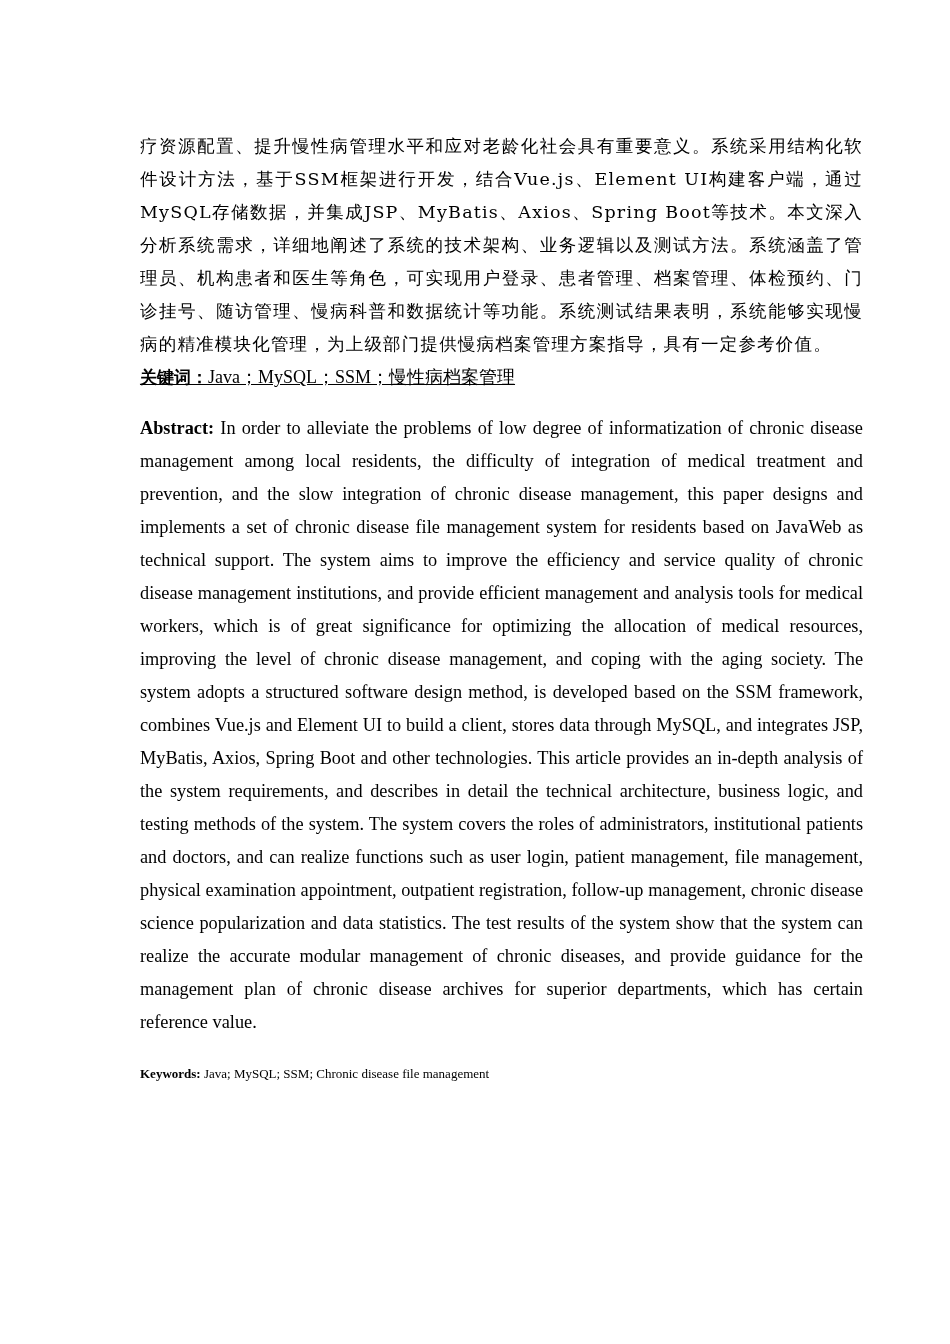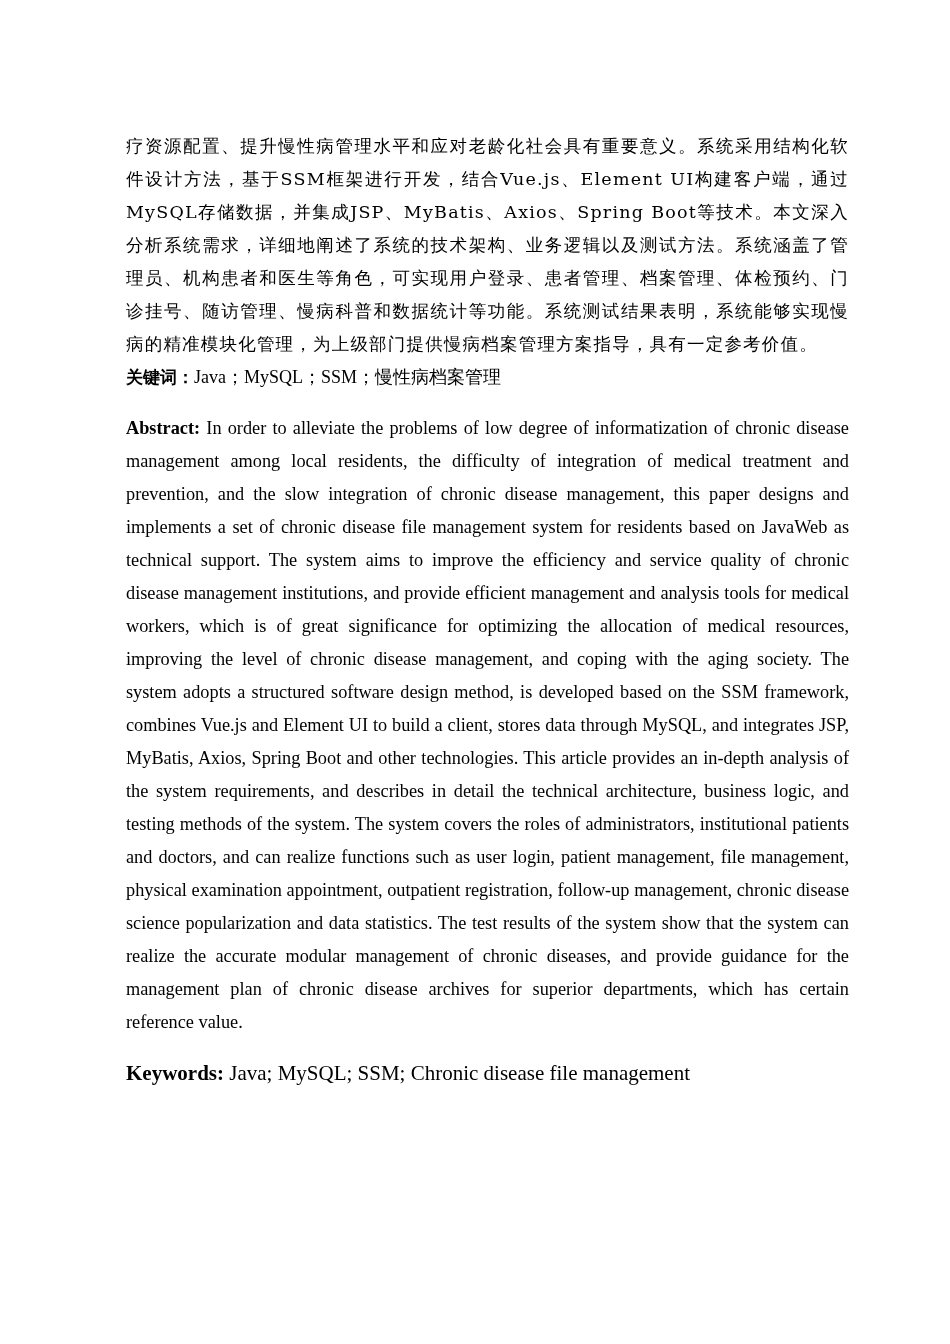--- a/index.html
+++ b/index.html
@@ -1,24 +1,24 @@
 <!DOCTYPE html>
 <html><head>
 <meta charset="utf-8">
 <style>
   html, body { margin:0; padding:0; background:#ffffff; }
   body { width:950px; height:1344px; position:relative; overflow:hidden; color:#000;
          font-family:"Liberation Serif","DejaVu Serif",serif; }
-  .page { position:absolute; left:126px; top:130px; width:723px; }
+  .page { position:absolute; left:140px; top:130px; width:723px; }
   .zh { font-size:17.5px; line-height:33px; text-align:justify; letter-spacing:1.2px;
         font-family:"DejaVu Serif","Liberation Serif",serif; }
-  .kw-zh { font-size:18px; line-height:33px; margin-top:0; }
+  .kw-zh { font-size:18px; line-height:33px; margin-top:0;text-decoration:underline; }
   .kw-zh b { font-family:"DejaVu Serif",serif; font-size:17px; }
   .abs { margin-top:18px; font-size:18.3px; line-height:33px; text-align:justify; }
-  .kw-en { font-size:21px; line-height:33px; }
+  .kw-en { font-size:13px; line-height:33px; }
 </style>
 </head>
 <body>
 
 <div class="page">
   <p class="zh" style="margin:0">疗资源配置、提升慢性病管理水平和应对老龄化社会具有重要意义。系统采用结构化软件设计方法，基于SSM框架进行开发，结合Vue.js、Element UI构建客户端，通过MySQL存储数据，并集成JSP、MyBatis、Axios、Spring Boot等技术。本文深入分析系统需求，详细地阐述了系统的技术架构、业务逻辑以及测试方法。系统涵盖了管理员、机构患者和医生等角色，可实现用户登录、患者管理、档案管理、体检预约、门诊挂号、随访管理、慢病科普和数据统计等功能。系统测试结果表明，系统能够实现慢病的精准模块化管理，为上级部门提供慢病档案管理方案指导，具有一定参考价值。</p>
   <p class="kw-zh" style="margin:0"><b>关键词：</b><span>Java；MySQL；SSM；慢性病档案管理</span></p>
 
   <p class="abs"><b>Abstract:</b><span> In order to alleviate the problems of low degree of informatization of chronic disease management among local residents, the difficulty of integration of medical treatment and prevention, and the slow integration of chronic disease management, this paper designs and implements a set of chronic disease file management system for residents based on JavaWeb as technical support. The system aims to improve the efficiency and service quality of chronic disease management institutions, and provide efficient management and analysis tools for medical workers, which is of great significance for optimizing the allocation of medical resources, improving the level of chronic disease management, and coping with the aging society. The system adopts a structured software design method, is developed based on the SSM framework, combines Vue.js and Element UI to build a client, stores data through MySQL, and integrates JSP, MyBatis, Axios, Spring Boot and other technologies. This article provides an in-depth analysis of the system requirements, and describes in detail the technical architecture, business logic, and testing methods of the system. The system covers the roles of administrators, institutional patients and doctors, and can realize functions such as user login, patient management, file management, physical examination appointment, outpatient registration, follow-up management, chronic disease science popularization and data statistics. The test results of the system show that the system can realize the accurate modular management of chronic diseases, and provide guidance for the management plan of chronic disease archives for superior departments, which has certain reference value.</span></p>
   <p class="kw-en" style="margin:0"><b>Keywords:</b><span> Java; MySQL; SSM; Chronic disease file management</span></p>

